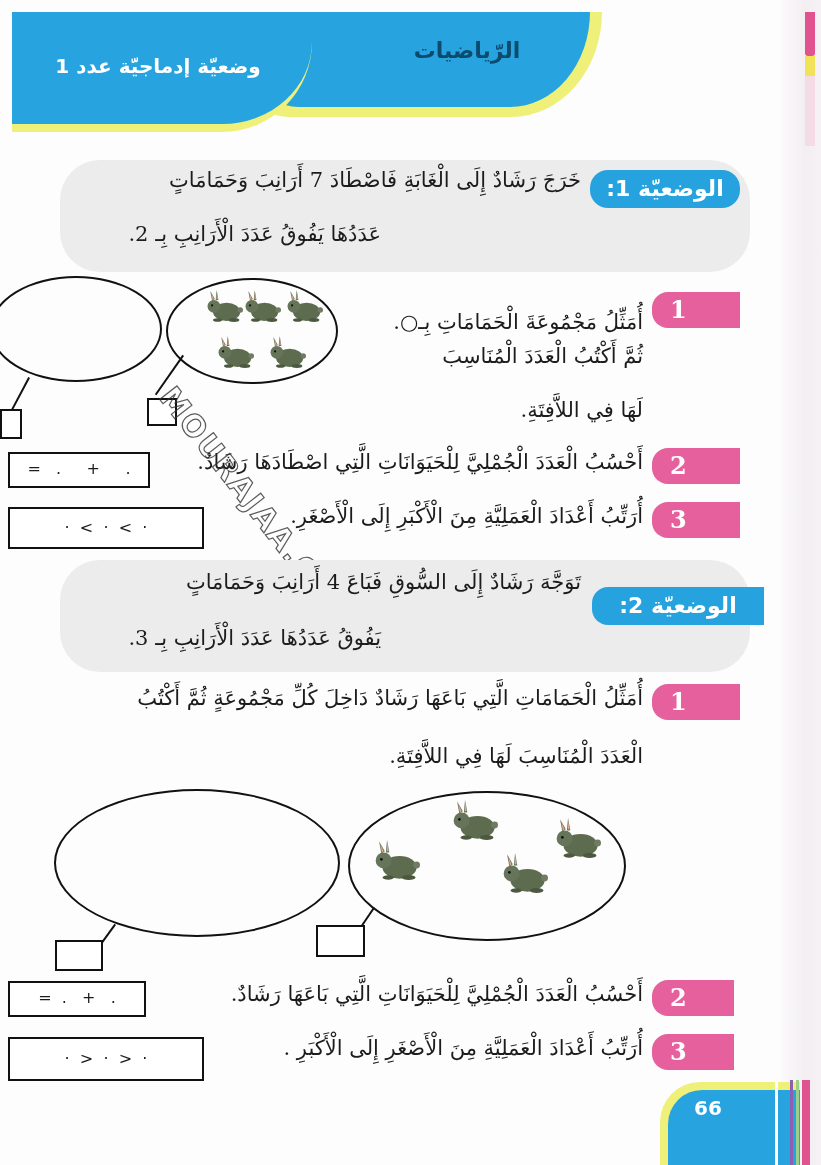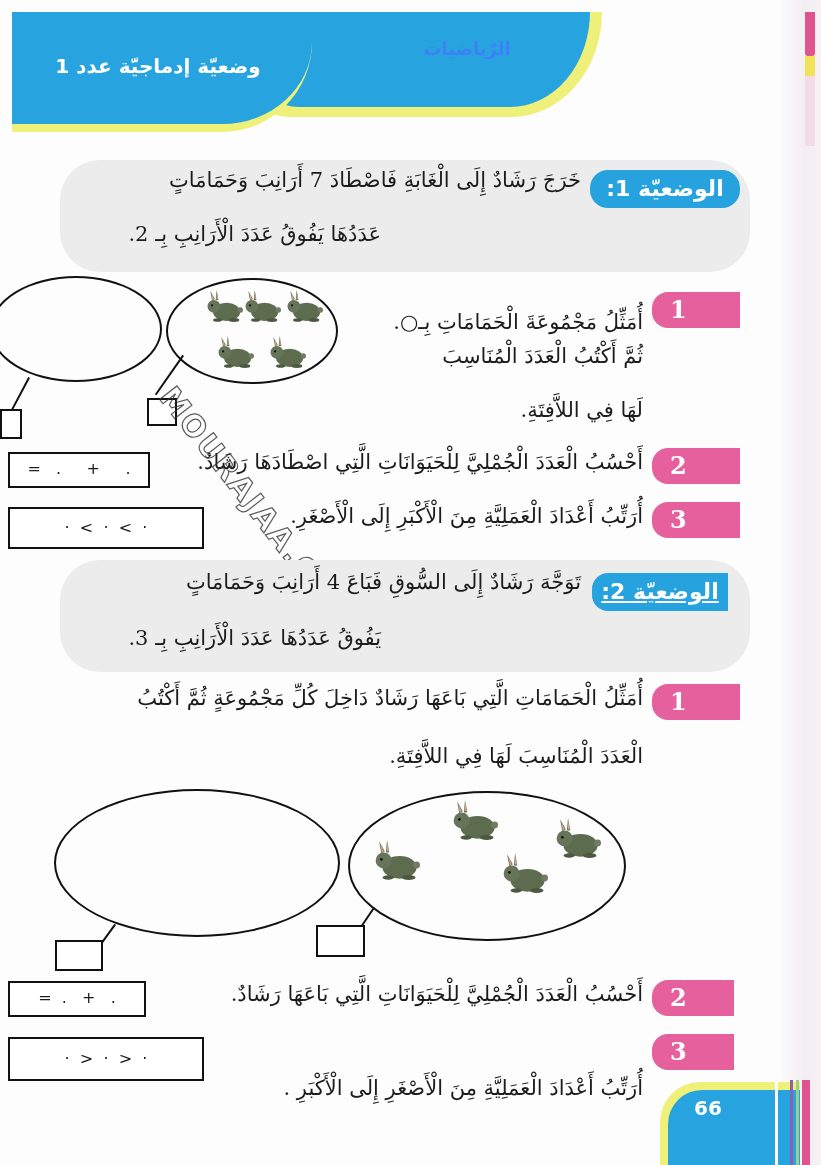--- a/index.html
+++ b/index.html
@@ -24,21 +24,21 @@
   .hdr-yellow-right {
     left: 222px; top: 12px; width: 380px; height: 105px; background: #eef07a;
     border-radius: 0 0 95px 70px / 0 0 110px 110px;
   }
   .hdr-blue-right {
     left: 238px; top: 12px; width: 352px; height: 95px; background: #27a4df;
     border-radius: 0 0 80px 60px / 0 0 95px 95px;
   }
   .hdr-title {
     left: 392px; top: 38px; width: 150px; text-align: center;
-    color: #3b82f6; font-family: "DejaVu Sans", sans-serif; font-weight: bold; font-size: 18px; direction: rtl;
+    color: #0c4a6e; font-family: "DejaVu Sans", sans-serif; font-weight: bold; font-size: 22px; direction: rtl;
   }
   .hdr-sub {
     left: 28px; top: 54px; width: 260px; text-align: center;
     color: #ffffff; font-family: "DejaVu Sans", sans-serif; font-weight: bold; font-size: 20px; direction: rtl;
   }
 
   
   .sit-bg { background: #ececec; border-radius: 40px; }
   .sit-tag {
     background: #26a3df; color: #fff; font-family: "DejaVu Sans", sans-serif; font-weight: bold;
@@ -172,21 +172,21 @@
 <div class="abs line" style="right:178px; top:450px;margin-left:24px;">أَحْسُبُ الْعَدَدَ الْجُمْلِيَّ لِلْحَيَوَانَاتِ الَّتِي اصْطَادَهَا رَشَادٌ.</div>
 <div class="abs ansbox" style="left:8px; top:452px; width:142px; height:36px;">=   .     +     .</div>
 
 <div class="abs num-badge" style="left:652px; top:502px; width:88px;">3</div>
 <div class="abs line" style="right:178px; top:504px;">أُرَتِّبُ أَعْدَادَ الْعَمَلِيَّةِ مِنَ الْأَكْبَرِ إِلَى الْأَصْغَرِ.</div>
 <div class="abs ansbox" style="left:8px; top:507px; width:196px; height:42px; line-height:38px;">·  &lt;  ·  &lt;  ·</div>
 
 <div class="abs watermark">MOURAJAA.COM</div>
 
 <div class="abs sit-bg" style="left:60px; top:560px; width:690px; height:112px;"></div>
-<div class="abs sit-tag" style="left:592px; top:573px; width:136px;text-decoration:underline;">الوضعيّة 2:</div>
+<div class="abs sit-tag" style="left:592px; top:587px; width:172px;">الوضعيّة 2:</div>
 <div class="abs line" style="right:240px; top:570px;">تَوَجَّهَ رَشَادٌ إِلَى السُّوقِ فَبَاعَ 4 أَرَانِبَ وَحَمَامَاتٍ</div>
 <div class="abs line" style="right:440px; top:626px;">يَفُوقُ عَدَدُهَا عَدَدَ الْأَرَانِبِ بِـ 3.</div>
 
 <div class="abs num-badge" style="left:652px; top:684px; width:88px;">1</div>
 <div class="abs line" style="right:178px; top:686px;">أُمَثِّلُ الْحَمَامَاتِ الَّتِي بَاعَهَا رَشَادٌ دَاخِلَ كُلِّ مَجْمُوعَةٍ ثُمَّ أَكْتُبُ</div>
 <div class="abs line" style="right:178px; top:744px;">الْعَدَدَ الْمُنَاسِبَ لَهَا فِي اللاَّفِتَةِ.</div>
 
 <div class="abs ellipse" style="left:54px; top:789px; width:286px; height:148px;"></div>
 <div class="abs leader" style="left:116px; top:925px; width:42px; transform: rotate(126deg);"></div>
 <div class="abs sq" style="left:55px; top:940px; width:48px; height:31px;"></div>
@@ -244,21 +244,21 @@
         <ellipse cx="34" cy="33" rx="6" ry="2.2" fill="#4c5840"></ellipse>
         <circle cx="41" cy="22" r="3" fill="#6f7c62"></circle>
       </svg></div>
   </div>
 
 <div class="abs num-badge" style="left:652px; top:980px; width:82px;">2</div>
 <div class="abs line" style="right:178px; top:982px;">أَحْسُبُ الْعَدَدَ الْجُمْلِيَّ لِلْحَيَوَانَاتِ الَّتِي بَاعَهَا رَشَادٌ.</div>
 <div class="abs ansbox" style="left:8px; top:981px; width:138px; height:36px;">=  .   +   .</div>
 
 <div class="abs num-badge" style="left:652px; top:1034px; width:82px;">3</div>
-<div class="abs line" style="right:178px; top:1036px;margin-top:40px;">أُرَتِّبُ أَعْدَادَ الْعَمَلِيَّةِ مِنَ الْأَصْغَرِ إِلَى الْأَكْبَرِ .</div>
+<div class="abs line" style="right:178px; top:1036px;">أُرَتِّبُ أَعْدَادَ الْعَمَلِيَّةِ مِنَ الْأَصْغَرِ إِلَى الْأَكْبَرِ .</div>
 <div class="abs ansbox" style="left:8px; top:1037px; width:196px; height:44px; line-height:40px;">·  &gt;  ·  &gt;  ·</div>
 
 <div class="abs pageno-yellow"></div>
 <div class="abs pageno-blue"></div>
 <div class="abs pageno">66</div>
 <div class="abs stripe" style="left:775px; background:#ffffff;"></div>
 <div class="abs stripe" style="left:790px; background:#8d5fb0;"></div>
 <div class="abs stripe" style="left:796px; background:#9bcf8a;"></div>
 <div class="abs stripe" style="left:802px; width:8px; background:#e0538f;"></div>
 

